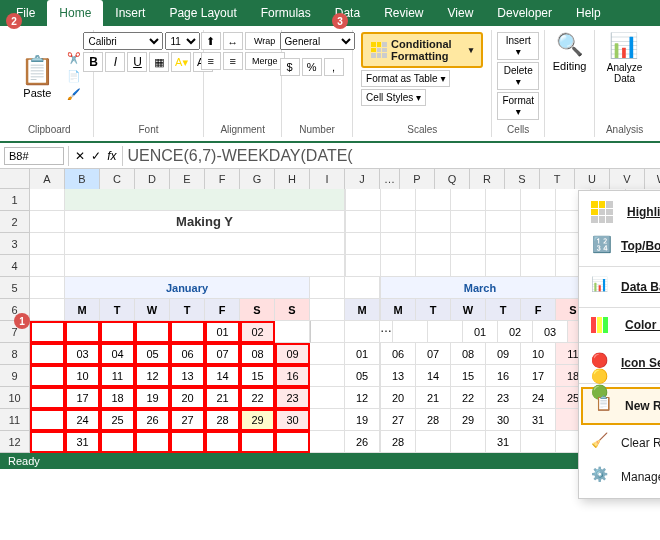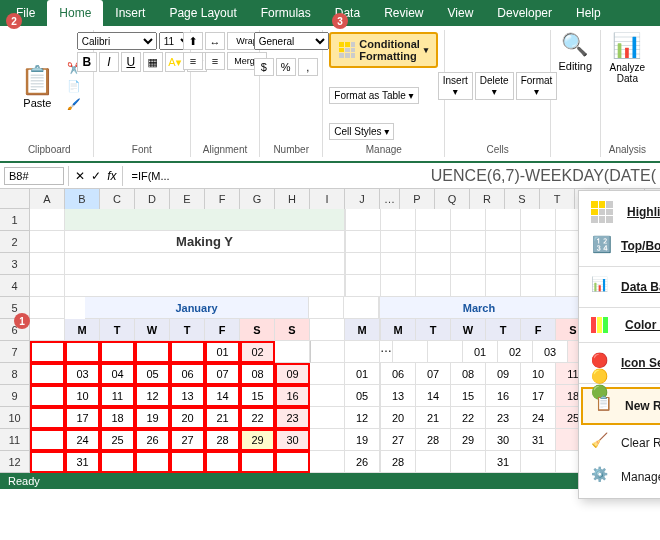--- a/index.html
+++ b/index.html
@@ -139,46 +139,46 @@
       <div style="display:flex; gap:2px;">
         <button style="font-size:11px; width:20px; height:18px; border:1px solid #ccc; cursor:pointer; background:#fff;">$</button>
         <button style="font-size:11px; width:20px; height:18px; border:1px solid #ccc; cursor:pointer; background:#fff;">%</button>
         <button style="font-size:11px; width:20px; height:18px; border:1px solid #ccc; cursor:pointer; background:#fff;">,</button>
       </div>
     </div>
     <div class="ribbon-group-label">Number</div>
   </div>
 
   <div class="ribbon-group" style="min-width:90px;">
-    <div class="ribbon-group-content" style="flex-direction:column; align-items:flex-start; gap:19px;">
+    <div class="ribbon-group-content" style="flex-direction:column; align-items:flex-start; gap:2px;">
       <div class="cf-btn">
         <span style="display:inline-flex; gap:1px;">
           <span style="display:grid; grid-template-columns:1fr 1fr 1fr; gap:1px; width:16px; height:16px;">
             <span style="background:#ffd700;"></span>
               <span style="background:#ffd700;"></span>
               <span style="background:#ccc;"></span>
             <span style="background:#ffd700;"></span>
               <span style="background:#ccc;"></span>
               <span style="background:#ccc;"></span>
             <span style="background:#ccc;"></span>
               <span style="background:#ccc;"></span>
               <span style="background:#ccc;"></span>
           </span>
         </span>
         <span style="font-size:11px;">Conditional Formatting</span>
         <span style="font-size:9px;">▾</span>
       </div>
       <button style="font-size:10px; border:1px solid #ccc; cursor:pointer; background:#fff; padding:2px 4px;">Format as Table ▾</button>
       <button style="font-size:10px; border:1px solid #ccc; cursor:pointer; background:#fff; padding:2px 4px;">Cell Styles ▾</button>
     </div>
-    <div class="ribbon-group-label">Manage</div>
+    <div class="ribbon-group-label">Scales</div>
   </div>
 
   <div class="ribbon-group" style="min-width:50px;">
-    <div class="ribbon-group-content" style="gap:2px;">
+    <div class="ribbon-group-content" style="flex-direction:column; gap:2px;">
       <button style="font-size:10px; border:1px solid #ccc; cursor:pointer; background:#fff; padding:2px 4px;">Insert ▾</button>
       <button style="font-size:10px; border:1px solid #ccc; cursor:pointer; background:#fff; padding:2px 4px;">Delete ▾</button>
       <button style="font-size:10px; border:1px solid #ccc; cursor:pointer; background:#fff; padding:2px 4px;">Format ▾</button>
     </div>
     <div class="ribbon-group-label">Cells</div>
   </div>
 
   <div class="ribbon-group" style="min-width:50px;">
     <div class="ribbon-group-content" style="flex-direction:column; gap:2px; align-items:center;">
       <div style="font-size:22px;">🔍</div>
@@ -198,21 +198,20 @@
 
 <div class="formula-bar">
   <input class="cell-ref" type="text" value="B8#" style="">
   <div class="formula-divider"></div>
   <div class="formula-icons">
     <span style="cursor:pointer; padding:2px;">✕</span>
     <span style="cursor:pointer; padding:2px;">✓</span>
     <span style="cursor:pointer; padding:2px; font-style:italic;">fx</span>
   </div>
   <div class="formula-divider"></div>
-  <input class="formula-input" type="text" value="=IF(M..." style="">
   <span style="font-size:16px; color:#555;">UENCE(6,7)-WEEKDAY(DATE(</span>
 </div>
 
 <div style="display:flex; flex-direction:column; overflow:hidden;">
 
   <div style="display:flex;">
     <div class="col-corner"></div>
     <div class="col-header">A</div>
     <div class="col-header" style="background:#cce5ff;">B</div>
     <div class="col-header">C</div>
@@ -295,21 +294,21 @@
     <div class="cell"></div>
     <div class="cell"></div>
     <div class="cell"></div>
     <div class="cell"></div>
     <div class="cell"></div>
   </div>
 
   <div style="display:flex;">
     <div class="row-header">5</div>
     <div class="cell"></div>
-    <div class="cell calendar-header" style="width:224px; justify-content:center;margin-left:20px;">January</div>
+    <div class="cell calendar-header" style="width:245px; justify-content:center;">January</div>
     <div class="cell"></div>
     <div class="cell"></div>
     <div style="width:20px; height:22px; border-right:1px solid #e0e0e0; border-bottom:1px solid #e0e0e0;"></div>
     <div class="cell calendar-header" style="width:199px; justify-content:center; color:#1a56a0;">March</div>
     <div style="cursor:default;">▲</div>
     <div class="cell"></div>
     <div class="cell"></div>
     <div class="cell"></div>
   </div>
 

